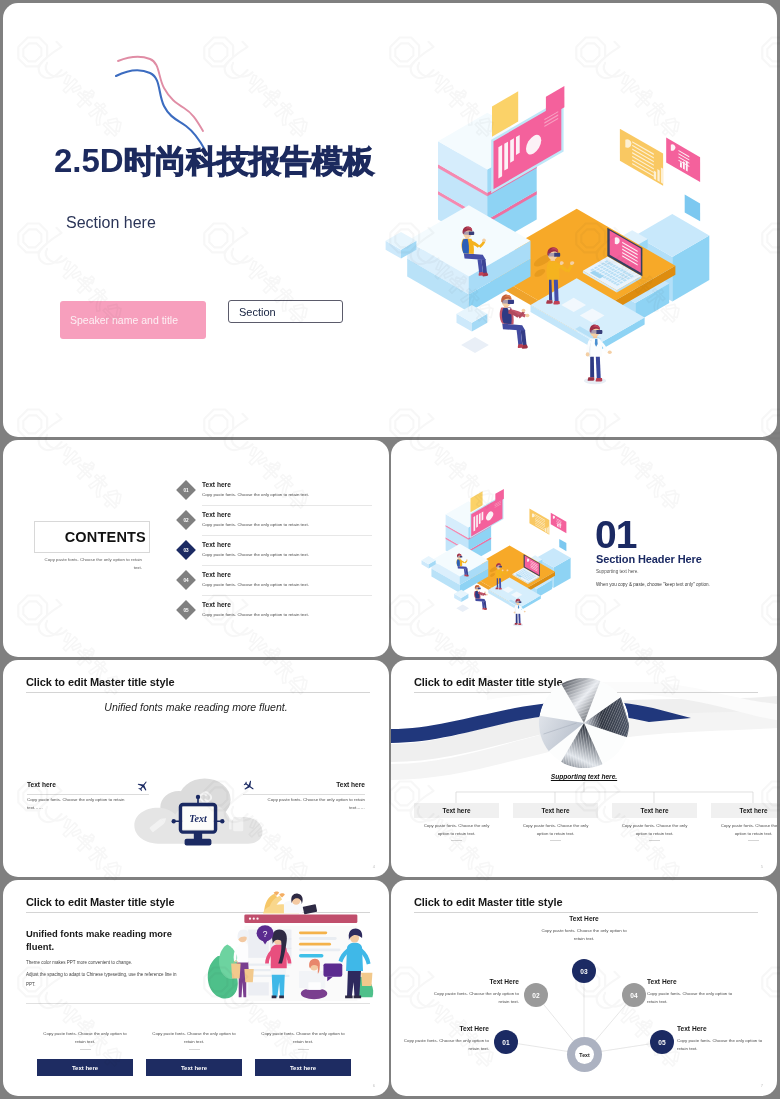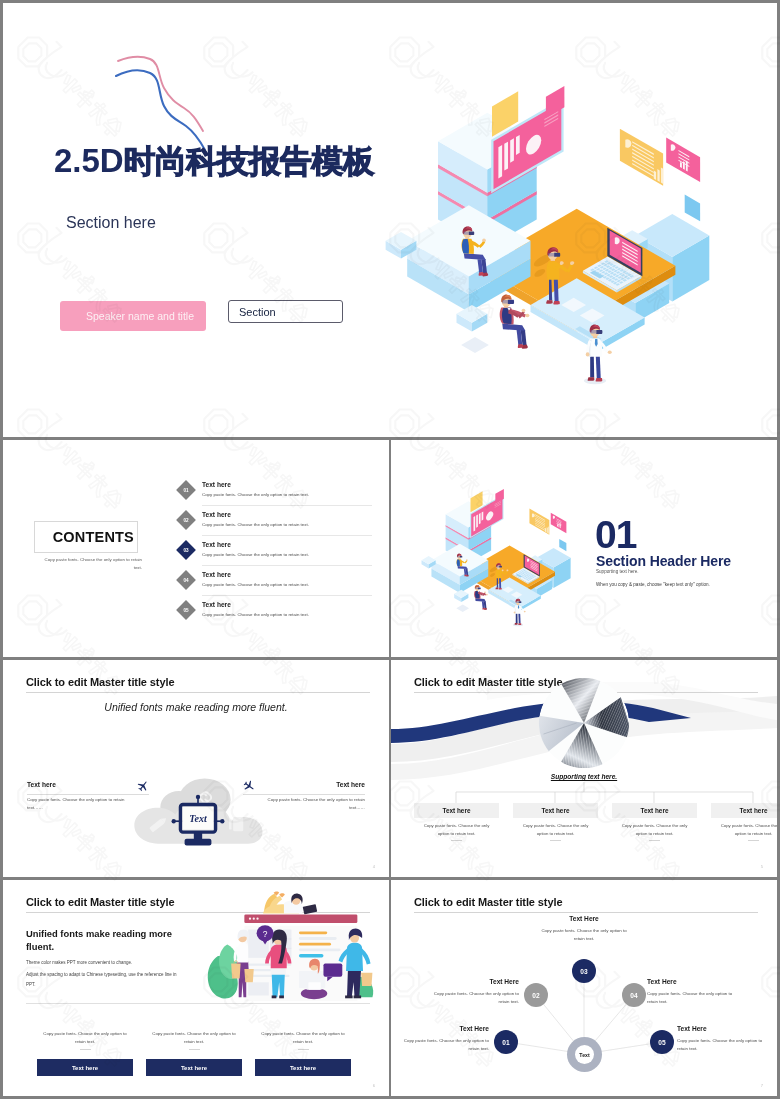--- a/index.html
+++ b/index.html
@@ -1,50 +1,50 @@
 <!DOCTYPE html>
 <html><head>
 <meta charset="utf-8">
 <style>
   html,body{margin:0;padding:0;}
   body{width:780px;height:1099px;background:#808080;font-family:"Liberation Sans","DejaVu Sans",sans-serif;overflow:hidden;}
   .sheet{position:absolute;left:0;top:0;width:780px;height:1099px;}
-  .slide{position:absolute;background:#ffffff;overflow:hidden;}
+  .slide{position:absolute;background:#ffffff;overflow:hidden;border-radius:15px;}
   .wm{position:absolute;left:0;top:0;width:780px;height:1099px;pointer-events:none;z-index:50;opacity:0.88;mix-blend-mode:multiply;}
 
   
   .cover-title{position:absolute;left:51px;top:141px;font-weight:bold;color:#1c2a5e;white-space:nowrap;line-height:1;}
   .ct-lat{font-size:33px;letter-spacing:0px;}
   .ct-cjk{font-size:31.6px;letter-spacing:-0.3px;-webkit-text-stroke:1.15px #1c2a5e;paint-order:stroke fill;}
   .cover-sub{position:absolute;left:63px;top:212px;font-size:16px;color:#2b3558;font-weight:normal;line-height:1;}
-  .chip-pink{position:absolute;left:57px;top:298px;width:146px;height:30px;background:#f79fbd;border-radius:3px;
-     color:#fdf0f4;font-size:10.5px;display:flex;align-items:center;padding-left:26px;box-sizing:border-box;}
+  .chip-pink{position:absolute;left:57px;top:298px;width:146px;height:38px;background:#f79fbd;border-radius:3px;
+     color:#fdf0f4;font-size:10.5px;display:flex;align-items:center;padding-left:10px;box-sizing:border-box;}
   .chip-box{position:absolute;left:225px;top:297px;width:115px;height:23px;border:1.1px solid #5b5b6b;border-radius:3px;
      color:#15213f;font-size:11px;display:flex;align-items:center;padding-left:10px;box-sizing:border-box;background:#fff;}
   .hero-art{position:absolute;left:388px;top:55px;width:330px;height:330px;}
 
   
-  .cont-box{position:absolute;left:31px;top:81px;width:104px;height:32px;border:0.8px solid #d8d8d8;
+  .cont-box{position:absolute;left:31px;top:81px;width:116px;height:32px;border:0.8px solid #d8d8d8;
      display:flex;align-items:center;justify-content:flex-end;box-sizing:border-box;padding-right:3px;}
   .cont-title{font-size:14.5px;font-weight:bold;color:#111;letter-spacing:0.2px;}
   .cont-cap{position:absolute;left:35px;top:116px;width:104px;font-size:4.4px;color:#5a5a5a;text-align:right;line-height:1.9;}
   .cont-list{position:absolute;left:172px;top:40px;width:205px;height:155px;}
   .ci{position:absolute;left:0;width:205px;height:30px;}
   .ci-dia{position:absolute;left:4px;top:3px;width:14px;height:14px;transform:rotate(45deg);background:#808080;}
   .ci-dia.active{background:#1b2a63;}
   .ci-num{position:absolute;left:4px;top:3px;width:14px;height:14px;display:flex;align-items:center;justify-content:center;
      color:#fff;font-size:4.6px;font-weight:bold;}
   .ci-t{position:absolute;left:27px;top:1px;font-size:6.6px;font-weight:bold;color:#232323;}
   .ci-d{position:absolute;left:27px;top:12px;font-size:4.4px;color:#4d4d4d;}
   .ci-l{position:absolute;left:27px;top:24.5px;width:170px;height:0.7px;background:#e7e7e7;}
 
   
   .sec-art{position:absolute;left:33px;top:36px;width:152px;height:152px;}
   .sec-num{position:absolute;left:204px;top:80px;font-size:39px;font-weight:bold;color:#1b2a63;line-height:0.78;letter-spacing:-1px;}
-  .sec-head{position:absolute;left:205px;top:113px;font-size:14px;font-weight:bold;color:#1b2a63;letter-spacing:-0.1px;}
+  .sec-head{position:absolute;left:205px;top:113px;font-size:11px;font-weight:bold;color:#1b2a63;letter-spacing:-0.1px;}
   .sec-sub{position:absolute;left:205px;top:129px;font-size:4.6px;color:#545454;}
   .sec-desc{position:absolute;left:205px;top:142px;font-size:4.6px;color:#3a3a3a;}
 
   
   .mt{position:absolute;left:23px;top:16px;font-size:11px;font-weight:bold;color:#171717;letter-spacing:-0.1px;}
   .mt-rule{position:absolute;left:23px;top:32px;width:344px;height:0.8px;background:#d4d4d4;}
   .pg{position:absolute;right:14px;bottom:8px;font-size:4px;color:#c0c0c0;}
 
   
   .cl-lead{position:absolute;left:0;top:41px;width:386px;text-align:center;font-size:10.5px;font-style:italic;color:#1d1d1d;}

